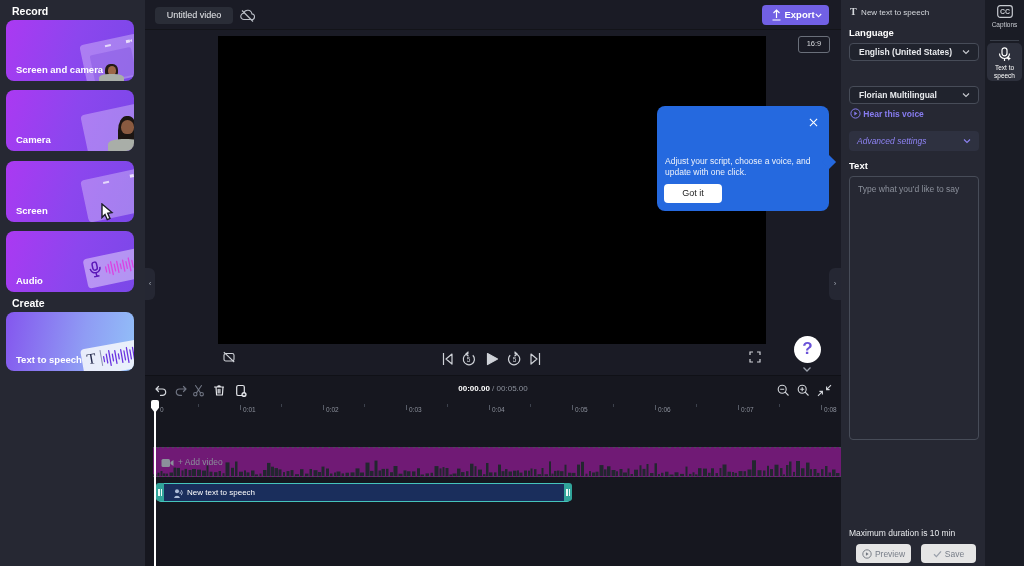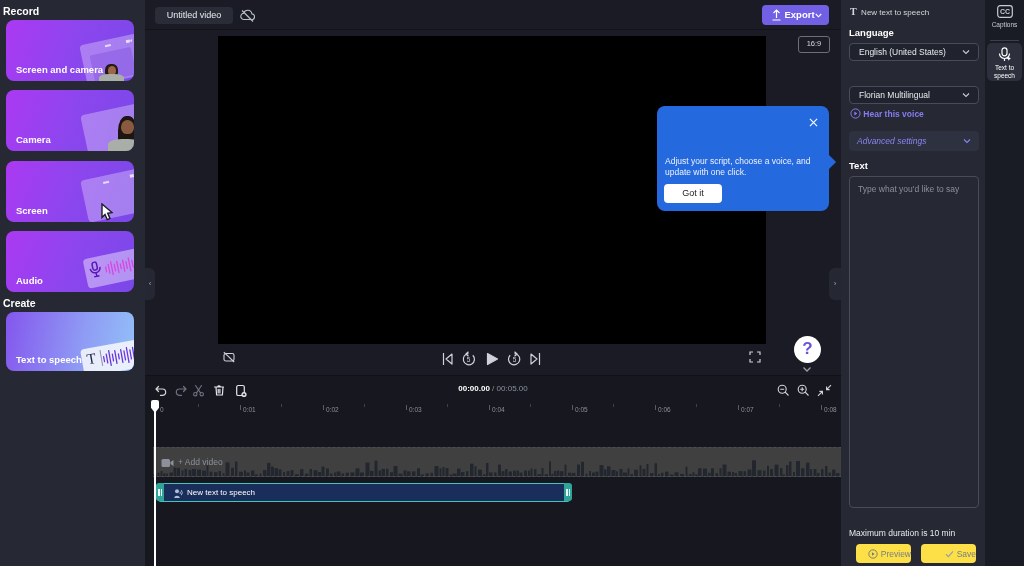--- a/index.html
+++ b/index.html
@@ -2,21 +2,21 @@
 <html><head>
 <meta charset="utf-8">
 <style>
 * { margin:0; padding:0; box-sizing:border-box; }
 html,body { width:1024px; height:566px; overflow:hidden; background:#12141b; font-family:"Liberation Sans", sans-serif; }
 .abs { position:absolute; }
 #stage { position:relative; width:1024px; height:566px; background:#12141b; }
 
 
 #sidebar { left:0; top:0; width:145px; height:566px; background:#262833; }
-#sidebar .sec { color:#fff; font-size:10.5px; font-weight:bold; margin:0 0 0 3px; }
+#sidebar .sec { color:#fff; font-size:10.5px; font-weight:bold; margin:0 0 0 12px; }
 .card { position:absolute; left:6px; width:128px; height:61px; border-radius:8px; overflow:hidden; }
 .card .lbl { position:absolute; left:10px; bottom:6px; color:#fff; font-size:9.5px; font-weight:bold; z-index:5;}
 .tiltrect { position:absolute; background:rgba(255,255,255,0.3); border-radius:4px; transform:rotate(-12deg); }
 .person { position:absolute; }
 .person .hair { position:absolute; background:#241a16; border-radius:45%; }
 .person .face { position:absolute; background:#9c6648; border-radius:50% 50% 45% 45%; }
 .person .bodyy { position:absolute; border-radius:40% 40% 0 0; }
 #handleL { left:145px; top:268px; width:10px; height:32px; background:#252733; border-radius:0 6px 6px 0; color:#9aa0ab; font-size:8px; line-height:32px; text-align:center;}
 #handleR { left:829px; top:268px; width:12px; height:32px; background:#252733; border-radius:6px 0 0 6px; color:#9aa0ab; font-size:8px; line-height:32px; text-align:center;}
 
@@ -41,38 +41,38 @@
 
 
 #timeline { left:145px; top:375px; width:696px; height:191px; background:#16171f; border-top:1px solid #101117; }
 #tl-toolbar { left:0px; top:0px; width:819px; height:25px; background:#16171f; }
 #tl-time { left:0; top:8px; width:696px; text-align:center; font-size:8px; color:#fff; font-weight:bold;}
 #tl-time span { color:#8b909b; font-weight:normal;}
 #ruler { left:0; top:25px; width:696px; height:16px; }
 .rlbl { position:absolute; top:5px; font-size:6.5px; color:#8b909b; }
 .tick { position:absolute; top:4px; width:1px; height:5px; background:#565b66; }
 .htick { position:absolute; top:3px; width:1px; height:3px; background:#3c414c; }
-#addvideo { left:8px; top:71px; width:688px; height:30px; background:#404040; border-top:1px solid transparent; border-bottom:1px solid transparent; border-image:repeating-linear-gradient(90deg,#4a4f5a 0 2px,transparent 2px 5px) 1; color:#8b909b; font-size:8.5px; }
+#addvideo { left:8px; top:71px; width:688px; height:30px; background:#701a75; border-top:1px solid transparent; border-bottom:1px solid transparent; border-image:repeating-linear-gradient(90deg,#4a4f5a 0 2px,transparent 2px 5px) 1; color:#8b909b; font-size:8.5px; }
 #ttstrack { left:11px; top:107px; width:416px; height:19px; background:#1a2e5c; border:1.5px solid #45c4bc; border-radius:5px; color:#fff; font-size:8px; }
 .thandle { position:absolute; top:-1px; width:8px; height:18px; background:#31a49a; }
 .thandle i { position:absolute; top:5.5px; width:1.5px; height:7px; background:#eafaf6; }
 .thandle i:first-child { left:2px; } .thandle i:last-child { left:4.8px; }
 #playhead { left:6px; top:24px; width:8px; height:13px; background:#fff; border-radius:2px 2px 3px 3px; clip-path:polygon(0 0,100% 0,100% 60%,50% 100%,0 60%); z-index:30;}
 #phline { left:9.3px; top:24px; width:1.5px; height:167px; background:#fff; z-index:29; }
 
 
 #rpanel { left:841px; top:0; width:144px; height:566px; background:#262833; }
 #rpanel .hdr { position:absolute; left:9px; top:6px; color:#d5d8dd; font-size:8px; }
 #rpanel .lab { position:absolute; left:8px; color:#fff; font-size:9.5px; font-weight:bold; }
-.selbox { position:absolute; left:8px; width:130px; height:18px; background:#20232d; border:1px solid #474c58; border-radius:4px; color:#e8eaed; font-size:8.5px; line-height:16px; padding-left:9px; }
+.selbox { position:absolute; left:8px; width:130px; height:18px; background:#20232d; border:1px solid #474c58; border-radius:4px; color:#e8eaed; font-size:8.5px; line-height:16px; padding-left:9px;font-weight:bold; }
 .selbox .chev { position:absolute; right:8px; top:5px; }
 #advbox { position:absolute; left:8px; top:131px; width:130px; height:20px; background:#2e3140; border-radius:4px; color:#8d82f2; font-size:8.5px; line-height:20px; padding-left:8px;font-style:italic; }
-#txtarea { position:absolute; left:8px; top:176px; width:130px; height:332px; border:1px solid #474c58; border-radius:4px; color:#8b909b; font-size:8.5px; padding:7px 8px; }
+#txtarea { position:absolute; left:8px; top:176px; width:130px; height:264px; border:1px solid #474c58; border-radius:4px; color:#8b909b; font-size:8.5px; padding:7px 8px; }
 #maxdur { position:absolute; left:8px; top:528px; color:#e8eaed; font-size:8.5px; }
-.dbtn { position:absolute; top:544px; width:55px; height:19px; background:#fde047; border-radius:4px; color:#777d88; font-size:8.5px; display:flex; align-items:center; justify-content:flex-end; gap:3px; }
+.dbtn { position:absolute; top:544px; width:55px; height:19px; background:#e5e5e5; border-radius:4px; color:#777d88; font-size:8.5px; display:flex; align-items:center; justify-content:center; gap:3px; }
 
 
 #tabbar { left:985px; top:0; width:39px; height:566px; background:#1a1c25; }
 .tab { position:absolute; left:2px; width:35px; text-align:center; color:#c8cbd1; font-size:6.5px; }
 #tab2 { top:43px; height:38px; background:#2d303c; border-radius:5px; }
 svg { display:block; }
 </style>
 </head>
 <body>
 <div id="stage">

